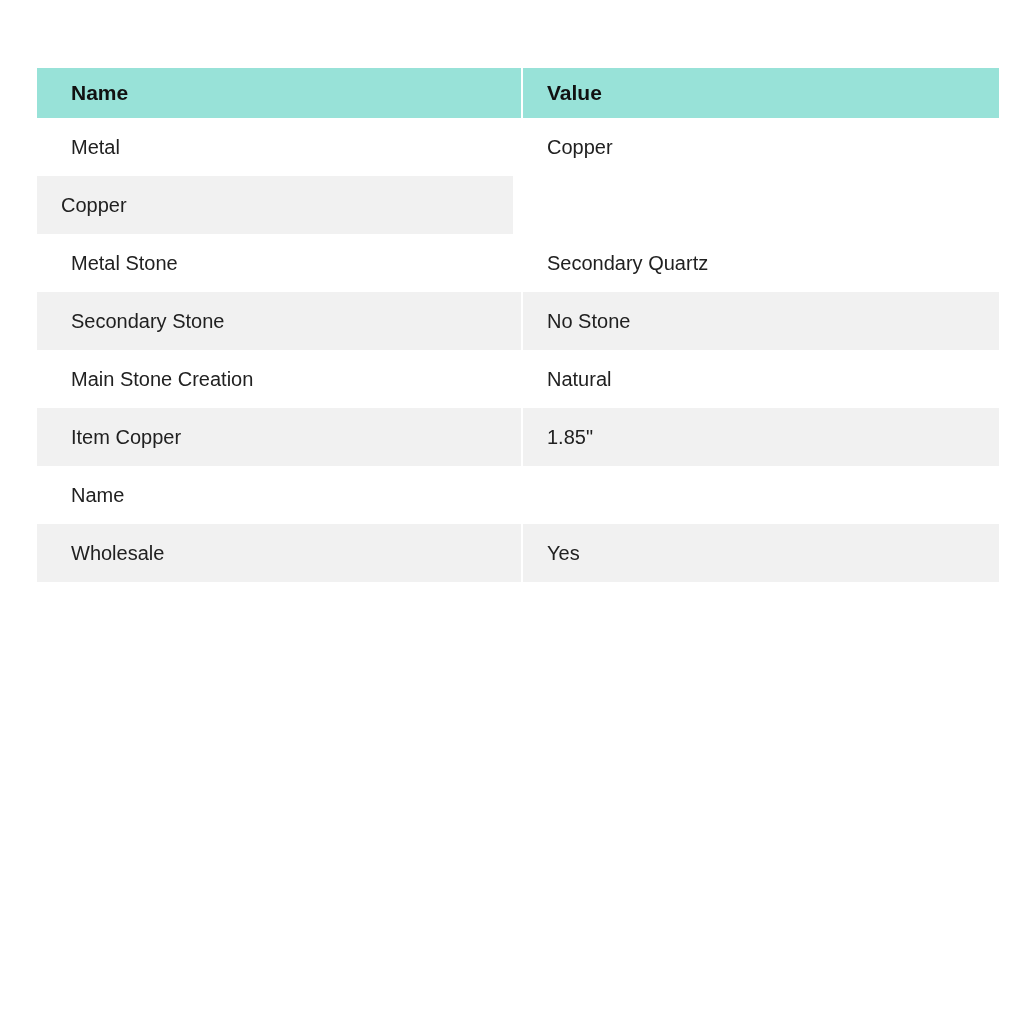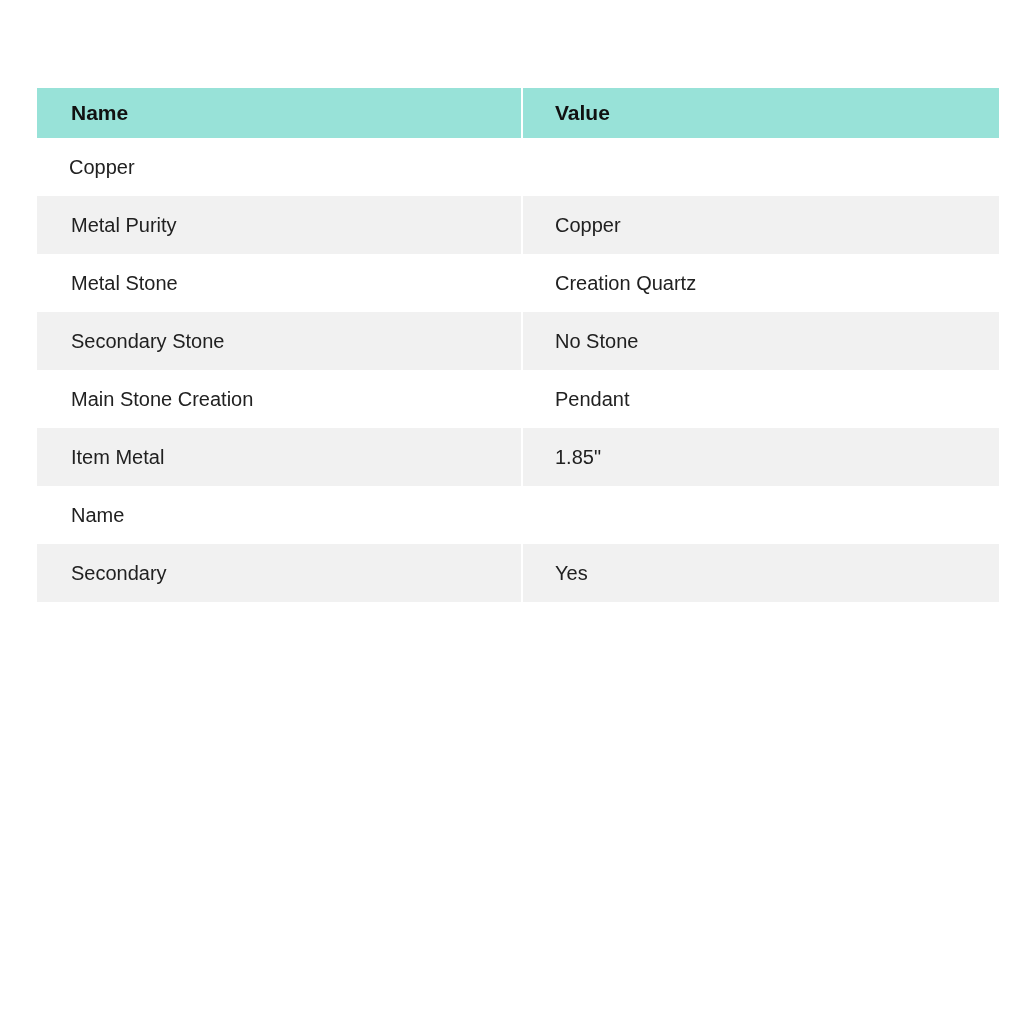--- a/index.html
+++ b/index.html
@@ -7,21 +7,21 @@
     width: 1024px;
     height: 1024px;
     background: #ffffff;
     font-family: "Liberation Sans", sans-serif;
     color: #1d1d1d;
     overflow: hidden;
   }
   .attr-table {
     position: absolute;
     left: 37px;
-    top: 88px;
+    top: 68px;
     width: 964px;
     border-collapse: collapse;
   }
   .header-row {
     display: flex;
     height: 50px;
   }
   .header-cell {
     display: flex;
     align-items: center;
@@ -39,65 +39,65 @@
     font-size: 20px;
     color: #212121;
   }
   .col-name {
     width: 486px;
     padding-left: 34px;
     border-right: 2px solid #ffffff;
   }
   .col-value {
     width: 476px;
-    padding-left: 32px;
+    padding-left: 24px;
   }
   .row:nth-child(odd) .cell {
     background: #ffffff;
   }
   .row:nth-child(even) .cell {
     background: #f1f1f1;
   }
 </style>
 </head>
 <body>
 
 <div class="attr-table">
 
   <div class="header-row">
     <div class="header-cell col-name" id="hdr-name" style="background: rgb(152, 226, 216);">Name</div>
     <div class="header-cell col-value" id="hdr-value" style="background: rgb(152, 226, 216);">Value</div>
   </div>
 
   <div class="table-body">
     <div class="row">
+      <div class="cell col-name">Metal</div>
       <div class="cell col-value">Copper</div>
     </div>
     <div class="row">
-      <div class="cell col-name">Metal Purity</div>
       <div class="cell col-value">Copper</div>
     </div>
     <div class="row">
       <div class="cell col-name">Metal Stone</div>
-      <div class="cell col-value">Creation Quartz</div>
+      <div class="cell col-value">Secondary Quartz</div>
     </div>
     <div class="row">
       <div class="cell col-name">Secondary Stone</div>
       <div class="cell col-value">No Stone</div>
     </div>
     <div class="row">
       <div class="cell col-name">Main Stone Creation</div>
-      <div class="cell col-value">Pendant</div>
+      <div class="cell col-value">Natural</div>
     </div>
     <div class="row">
-      <div class="cell col-name">Item Metal</div>
+      <div class="cell col-name">Item Copper</div>
       <div class="cell col-value">1.85"</div>
     </div>
     <div class="row">
       <div class="cell col-name">Name</div>
     </div>
     <div class="row">
-      <div class="cell col-name">Secondary</div>
+      <div class="cell col-name">Wholesale</div>
       <div class="cell col-value">Yes</div>
     </div>
   </div>
 
 </div>
 
 </body></html>

